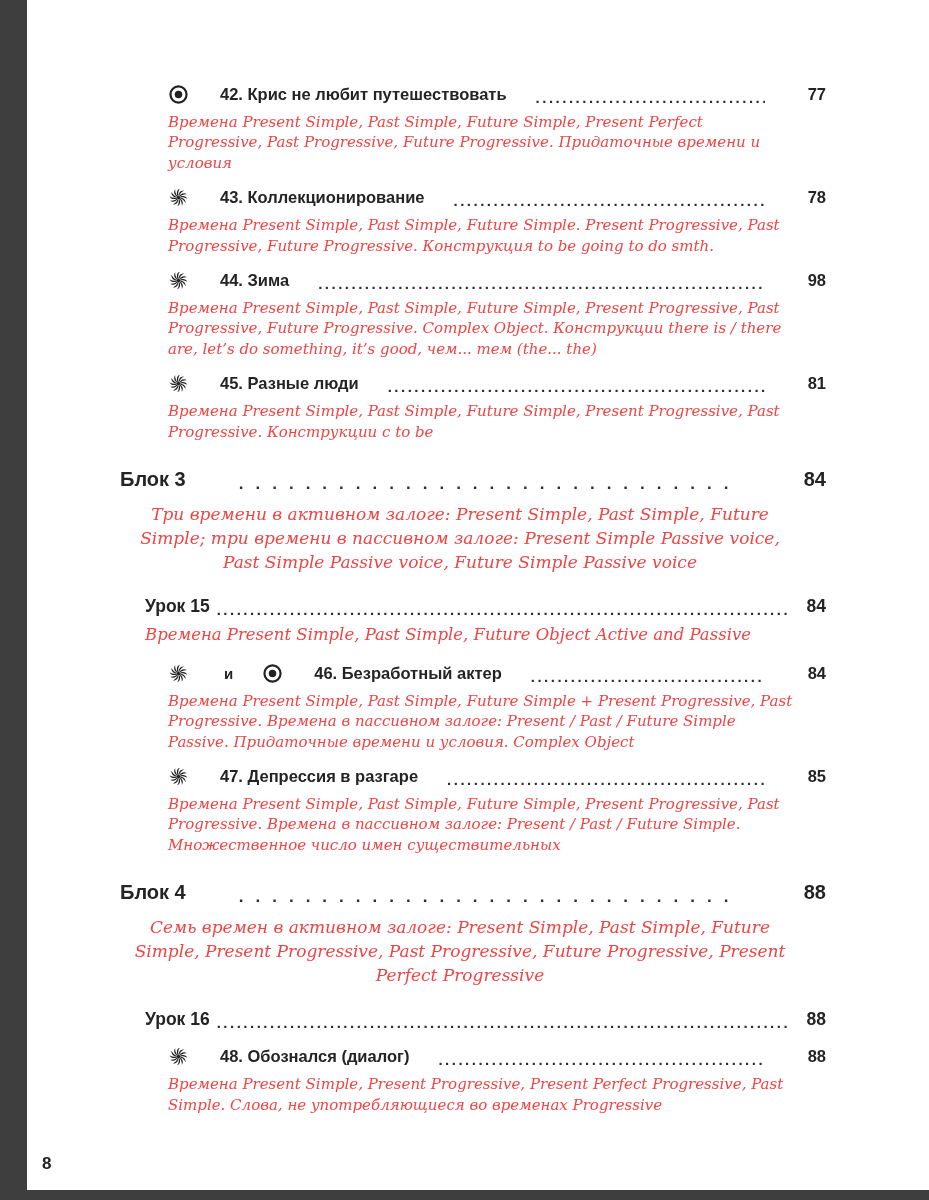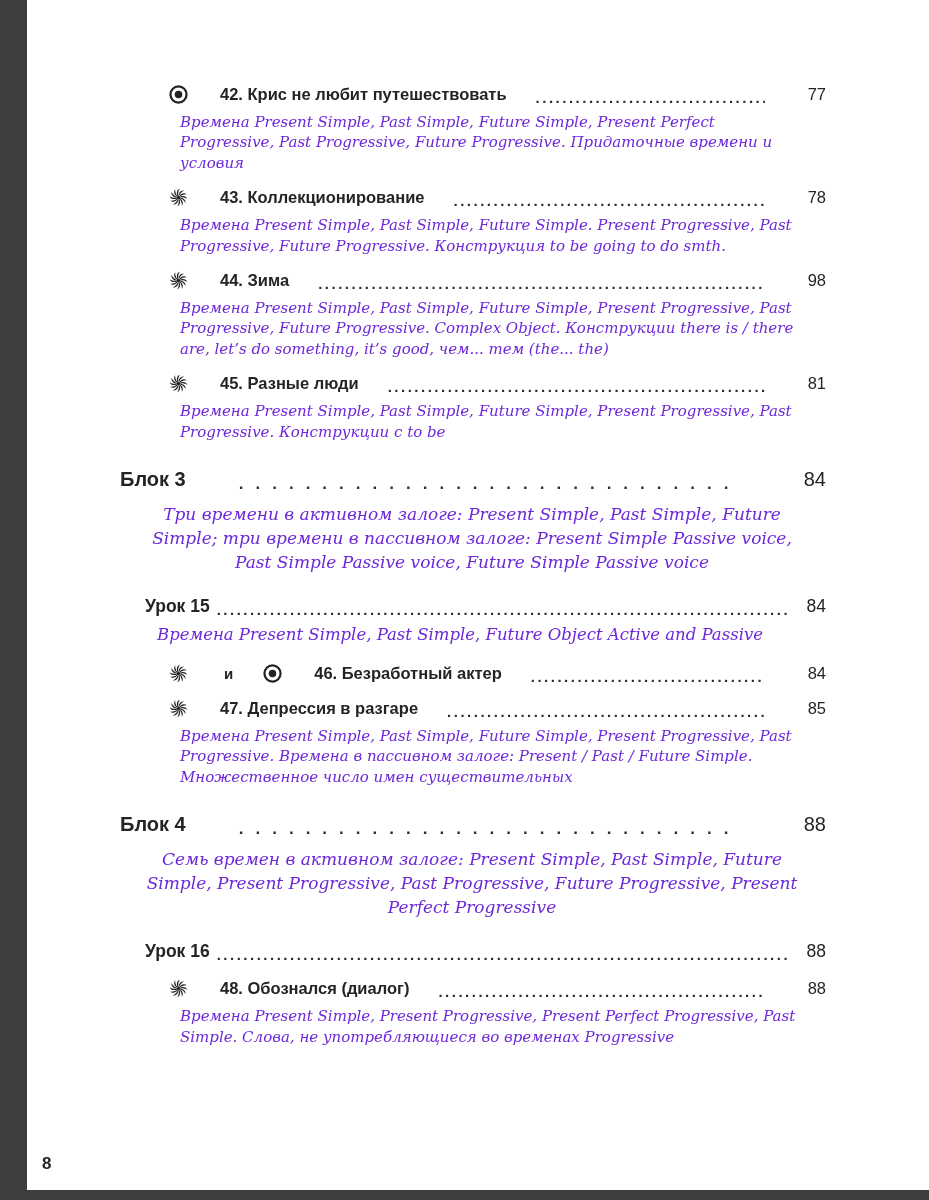--- a/index.html
+++ b/index.html
@@ -13,31 +13,31 @@
   .edge-bottom{position:absolute;left:27px;right:0;bottom:0;height:10px;background:#3e3e3e;}
 
   .content{position:absolute;left:120px;top:84px;width:706px;}
 
   .row{display:flex;align-items:center;white-space:nowrap;}
   .leader{flex:1;overflow:hidden;white-space:nowrap;margin:0 7px;transform:translateY(3px);}
   .leader::after{
     content:"....................................................................................................................................................................";
     font-weight:700;color:#2e2e2e;font-size:15px;letter-spacing:2.5px;
   }
-  .num{flex:0 0 auto;min-width:32px;text-align:right;font-weight:400;}
+  .num{flex:0 0 auto;min-width:32px;text-align:right;font-weight:700;}
 
   
   .entry{margin:0 0 14px 48px;}
   .entry .row{font-size:16.5px;font-weight:700;gap:22px;}
   .entry .icon{flex:0 0 auto;margin-right:9px;}
   .join{font-weight:700;font-size:15px;margin:0 7px 0 4px;}
   .desc{
     font-family:"DejaVu Serif", serif;font-style:italic;
-    font-size:15px;line-height:1.36;color:#6d28d9;
-    margin:7px 12px 0;max-width:632px;
+    font-size:15px;line-height:1.36;color:#ef4444;
+    margin:7px 0 0;max-width:632px;
   }
 
   
   .block{margin:26px 0 22px 0;}
   .block .row{font-size:20px;font-weight:700;gap:46px;}
   .block .leader::after{letter-spacing:12px;font-size:17px;}
   .block .num{font-size:20px;}
   .block .desc{font-size:17px;line-height:1.4;max-width:680px;margin-top:12px;text-align:center;}
 
   
@@ -155,20 +155,21 @@
             <use href="#def-spiral"></use>
           </svg>
         <span class="join">и</span>
         <svg class="icon" width="21" height="21" viewBox="0 0 24 24">
             <use href="#def-target"></use>
           </svg>
         <span>46. Безработный актер</span>
         <span class="leader"></span>
         <span class="num">84</span>
       </div>
+      <p class="desc">Времена Present Simple, Past Simple, Future Simple + Present Progressive, Past Progressive. Времена в пассивном залоге: Present / Past / Future Simple Passive. Придаточные времени и условия. Complex Object</p>
     </div>
 
     <div class="entry">
       <div class="row">
         <svg class="icon" width="21" height="21" viewBox="0 0 24 24">
             <use href="#def-spiral"></use>
           </svg>
         <span>47. Депрессия в разгаре</span>
         <span class="leader"></span>
         <span class="num">85</span>

